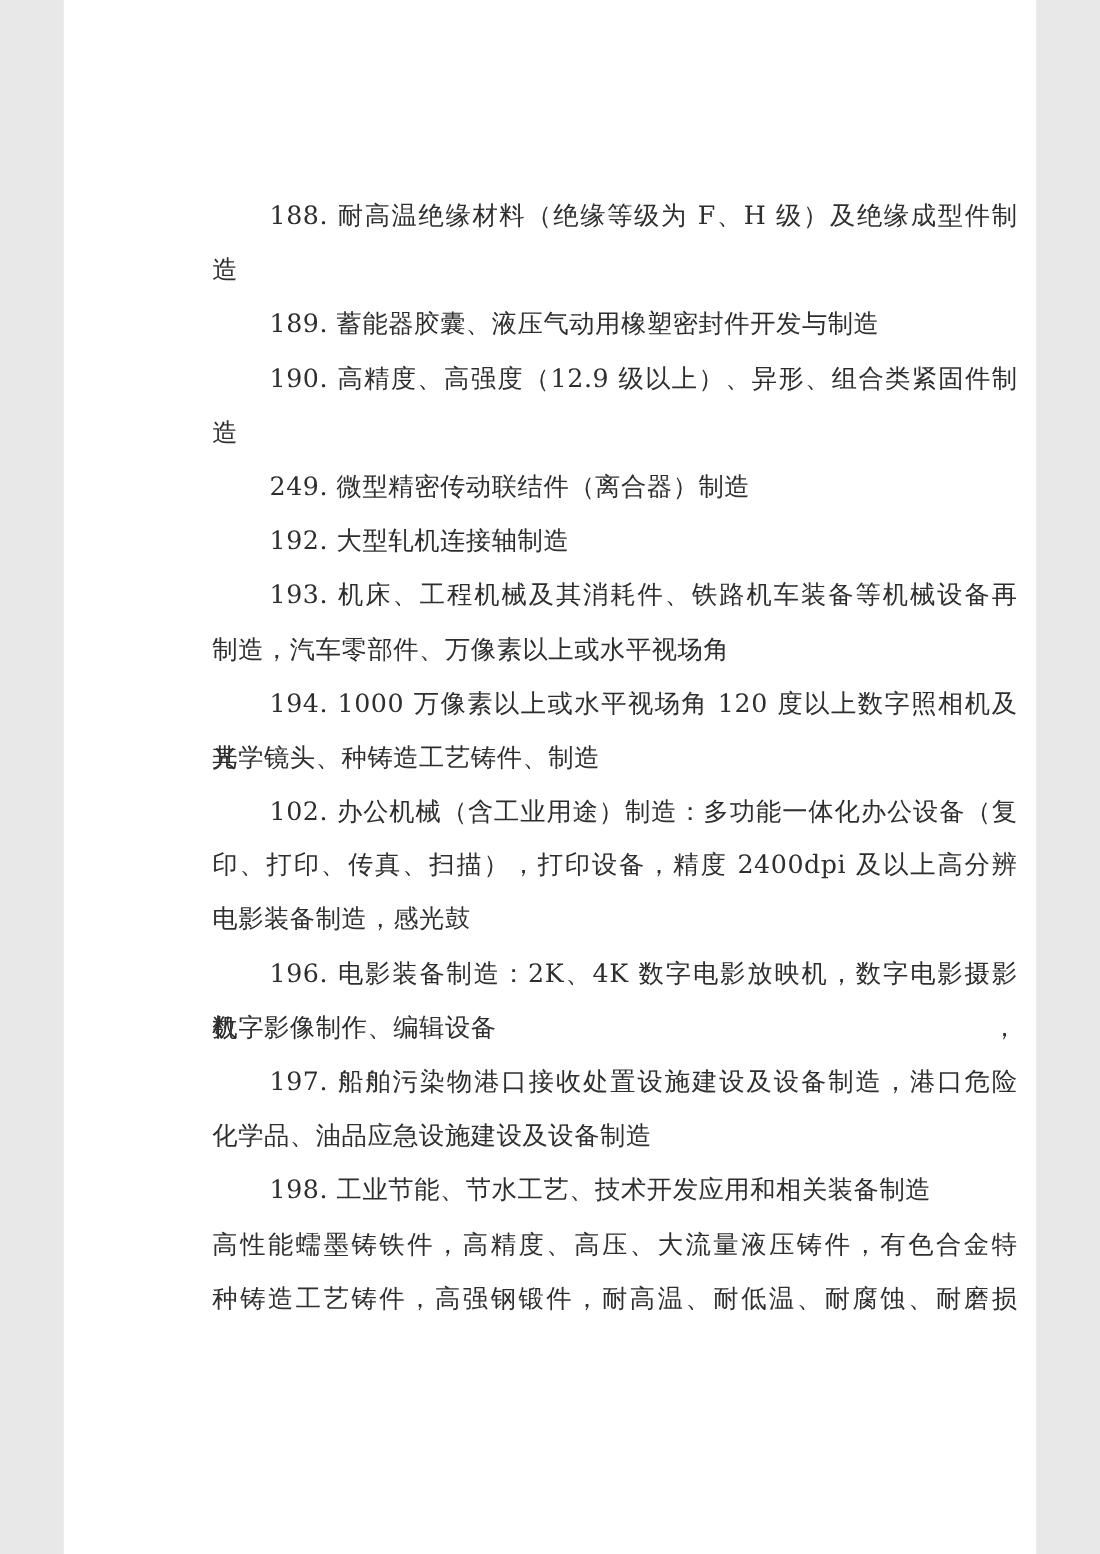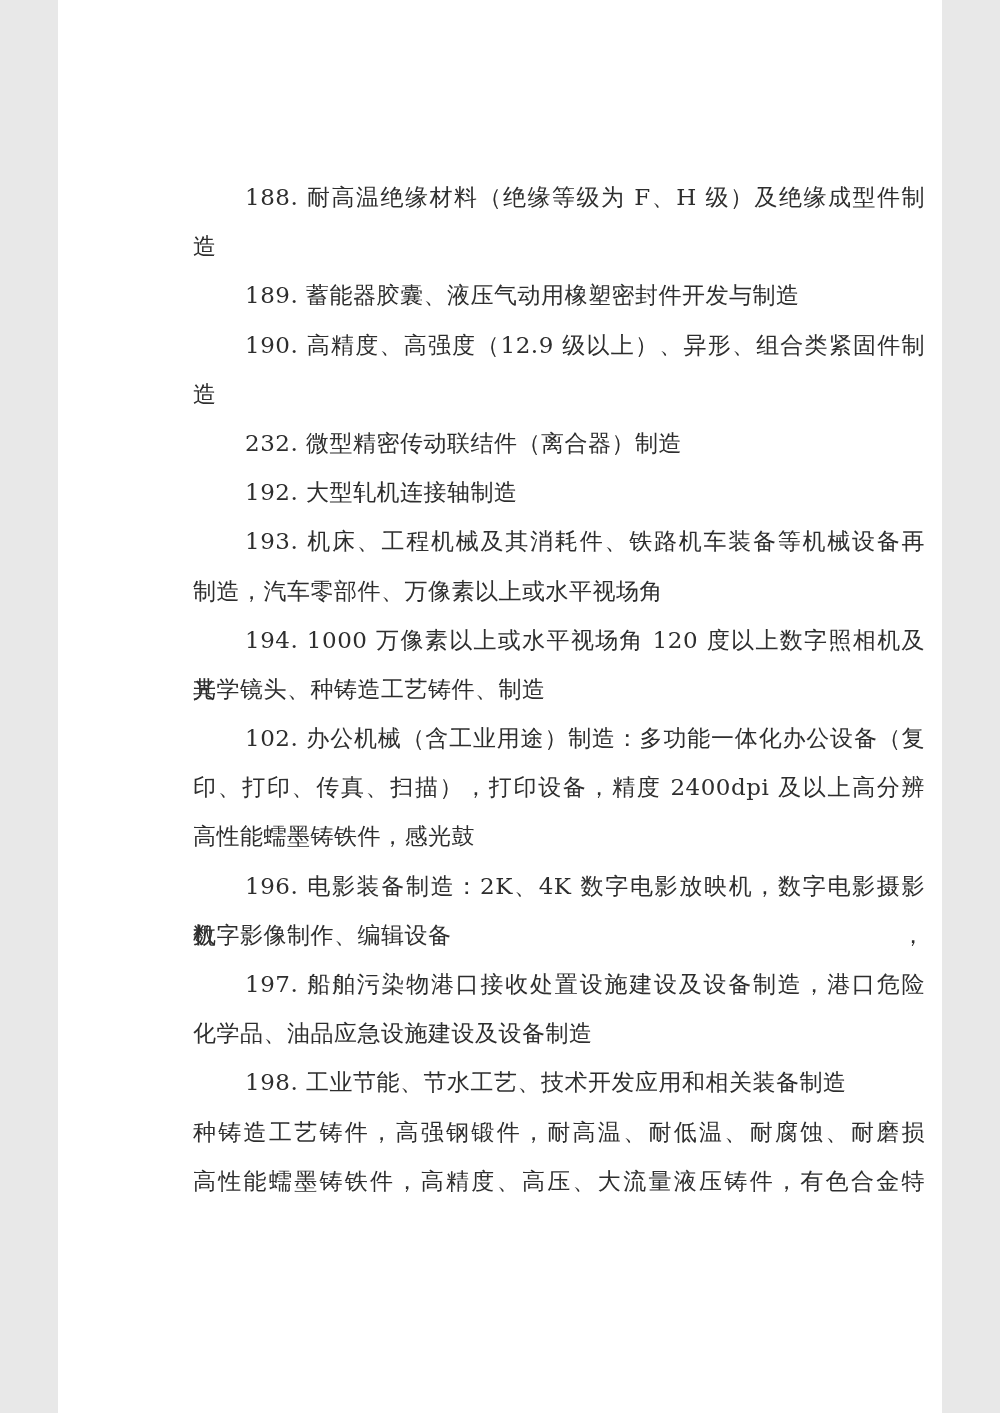--- a/index.html
+++ b/index.html
@@ -43,30 +43,30 @@
 </head>
 <body>
 
 <div class="page" style="background: rgb(255, 255, 255);">
   <div class="content" id="document-content" style="color: rgb(46, 46, 46);">
       <div class="line first full">188. 耐高温绝缘材料（绝缘等级为 F、H 级）及绝缘成型件制</div>
       <div class="line">造</div>
       <div class="line first">189. 蓄能器胶囊、液压气动用橡塑密封件开发与制造</div>
       <div class="line first full">190. 高精度、高强度（12.9 级以上）、异形、组合类紧固件制</div>
       <div class="line">造</div>
-      <div class="line first">232. 微型精密传动联结件（离合器）制造</div>
+      <div class="line first">249. 微型精密传动联结件（离合器）制造</div>
       <div class="line first">192. 大型轧机连接轴制造</div>
       <div class="line first full">193. 机床、工程机械及其消耗件、铁路机车装备等机械设备再</div>
       <div class="line">制造，汽车零部件、万像素以上或水平视场角</div>
       <div class="line first full">194. 1000 万像素以上或水平视场角 120 度以上数字照相机及其</div>
       <div class="line">光学镜头、种铸造工艺铸件、制造</div>
       <div class="line first full">102. 办公机械（含工业用途）制造：多功能一体化办公设备（复</div>
       <div class="line full">印、打印、传真、扫描），打印设备，精度 2400dpi 及以上高分辨</div>
-      <div class="line">高性能蠕墨铸铁件，感光鼓</div>
+      <div class="line">电影装备制造，感光鼓</div>
       <div class="line first full">196. 电影装备制造：2K、4K 数字电影放映机，数字电影摄影机，</div>
       <div class="line">数字影像制作、编辑设备</div>
       <div class="line first full">197. 船舶污染物港口接收处置设施建设及设备制造，港口危险</div>
       <div class="line">化学品、油品应急设施建设及设备制造</div>
       <div class="line first">198. 工业节能、节水工艺、技术开发应用和相关装备制造</div>
+      <div class="line full">高性能蠕墨铸铁件，高精度、高压、大流量液压铸件，有色合金特</div>
       <div class="line full">种铸造工艺铸件，高强钢锻件，耐高温、耐低温、耐腐蚀、耐磨损</div>
-      <div class="line full">高性能蠕墨铸铁件，高精度、高压、大流量液压铸件，有色合金特</div>
     </div>
 </div>
 
 </body></html>

